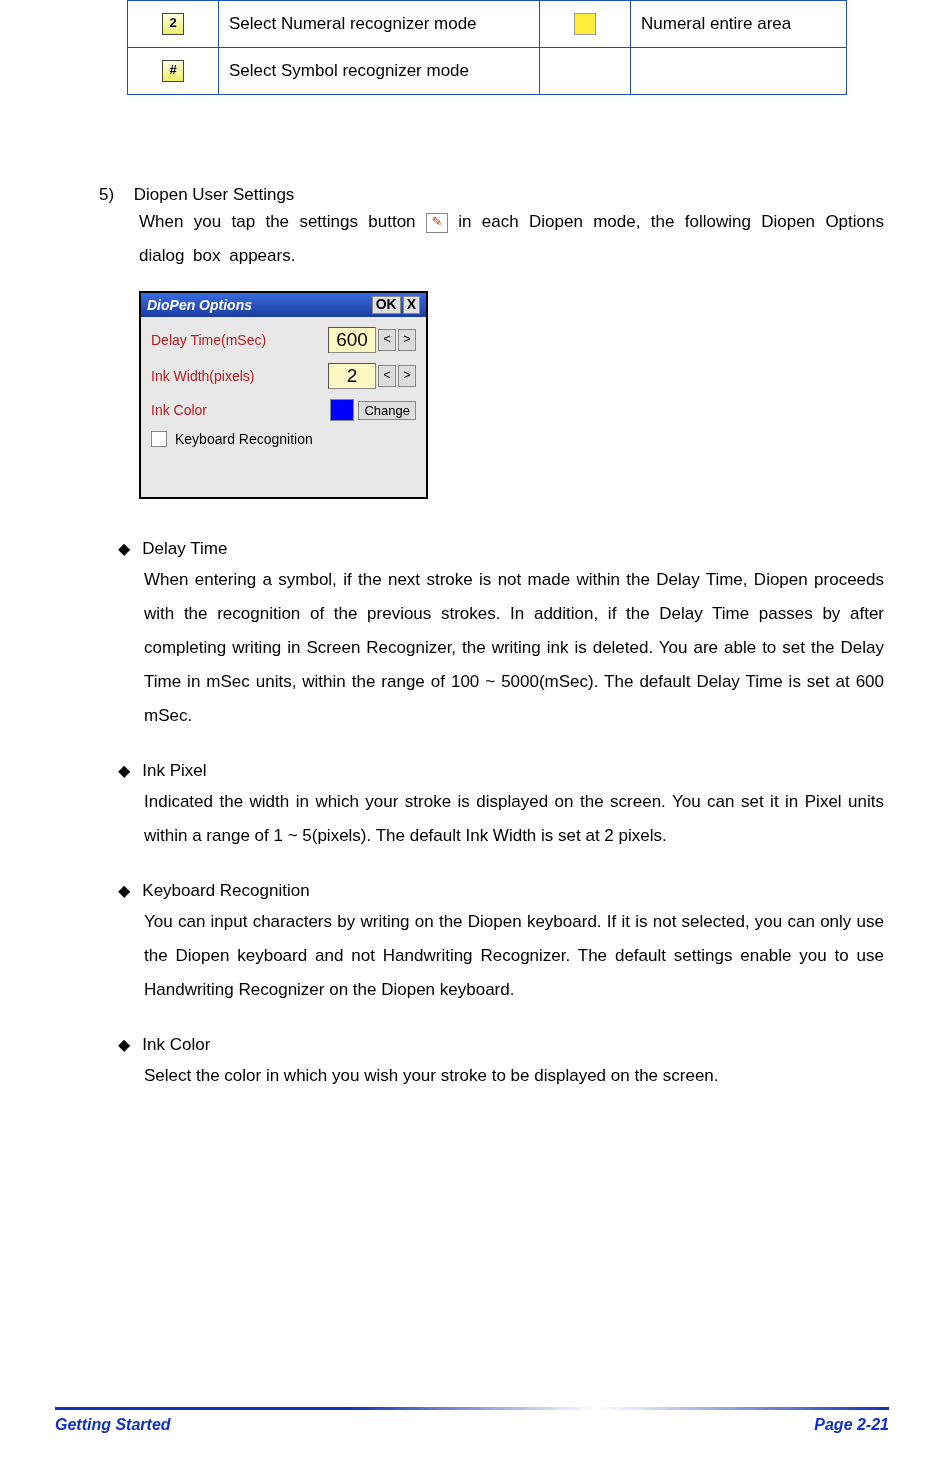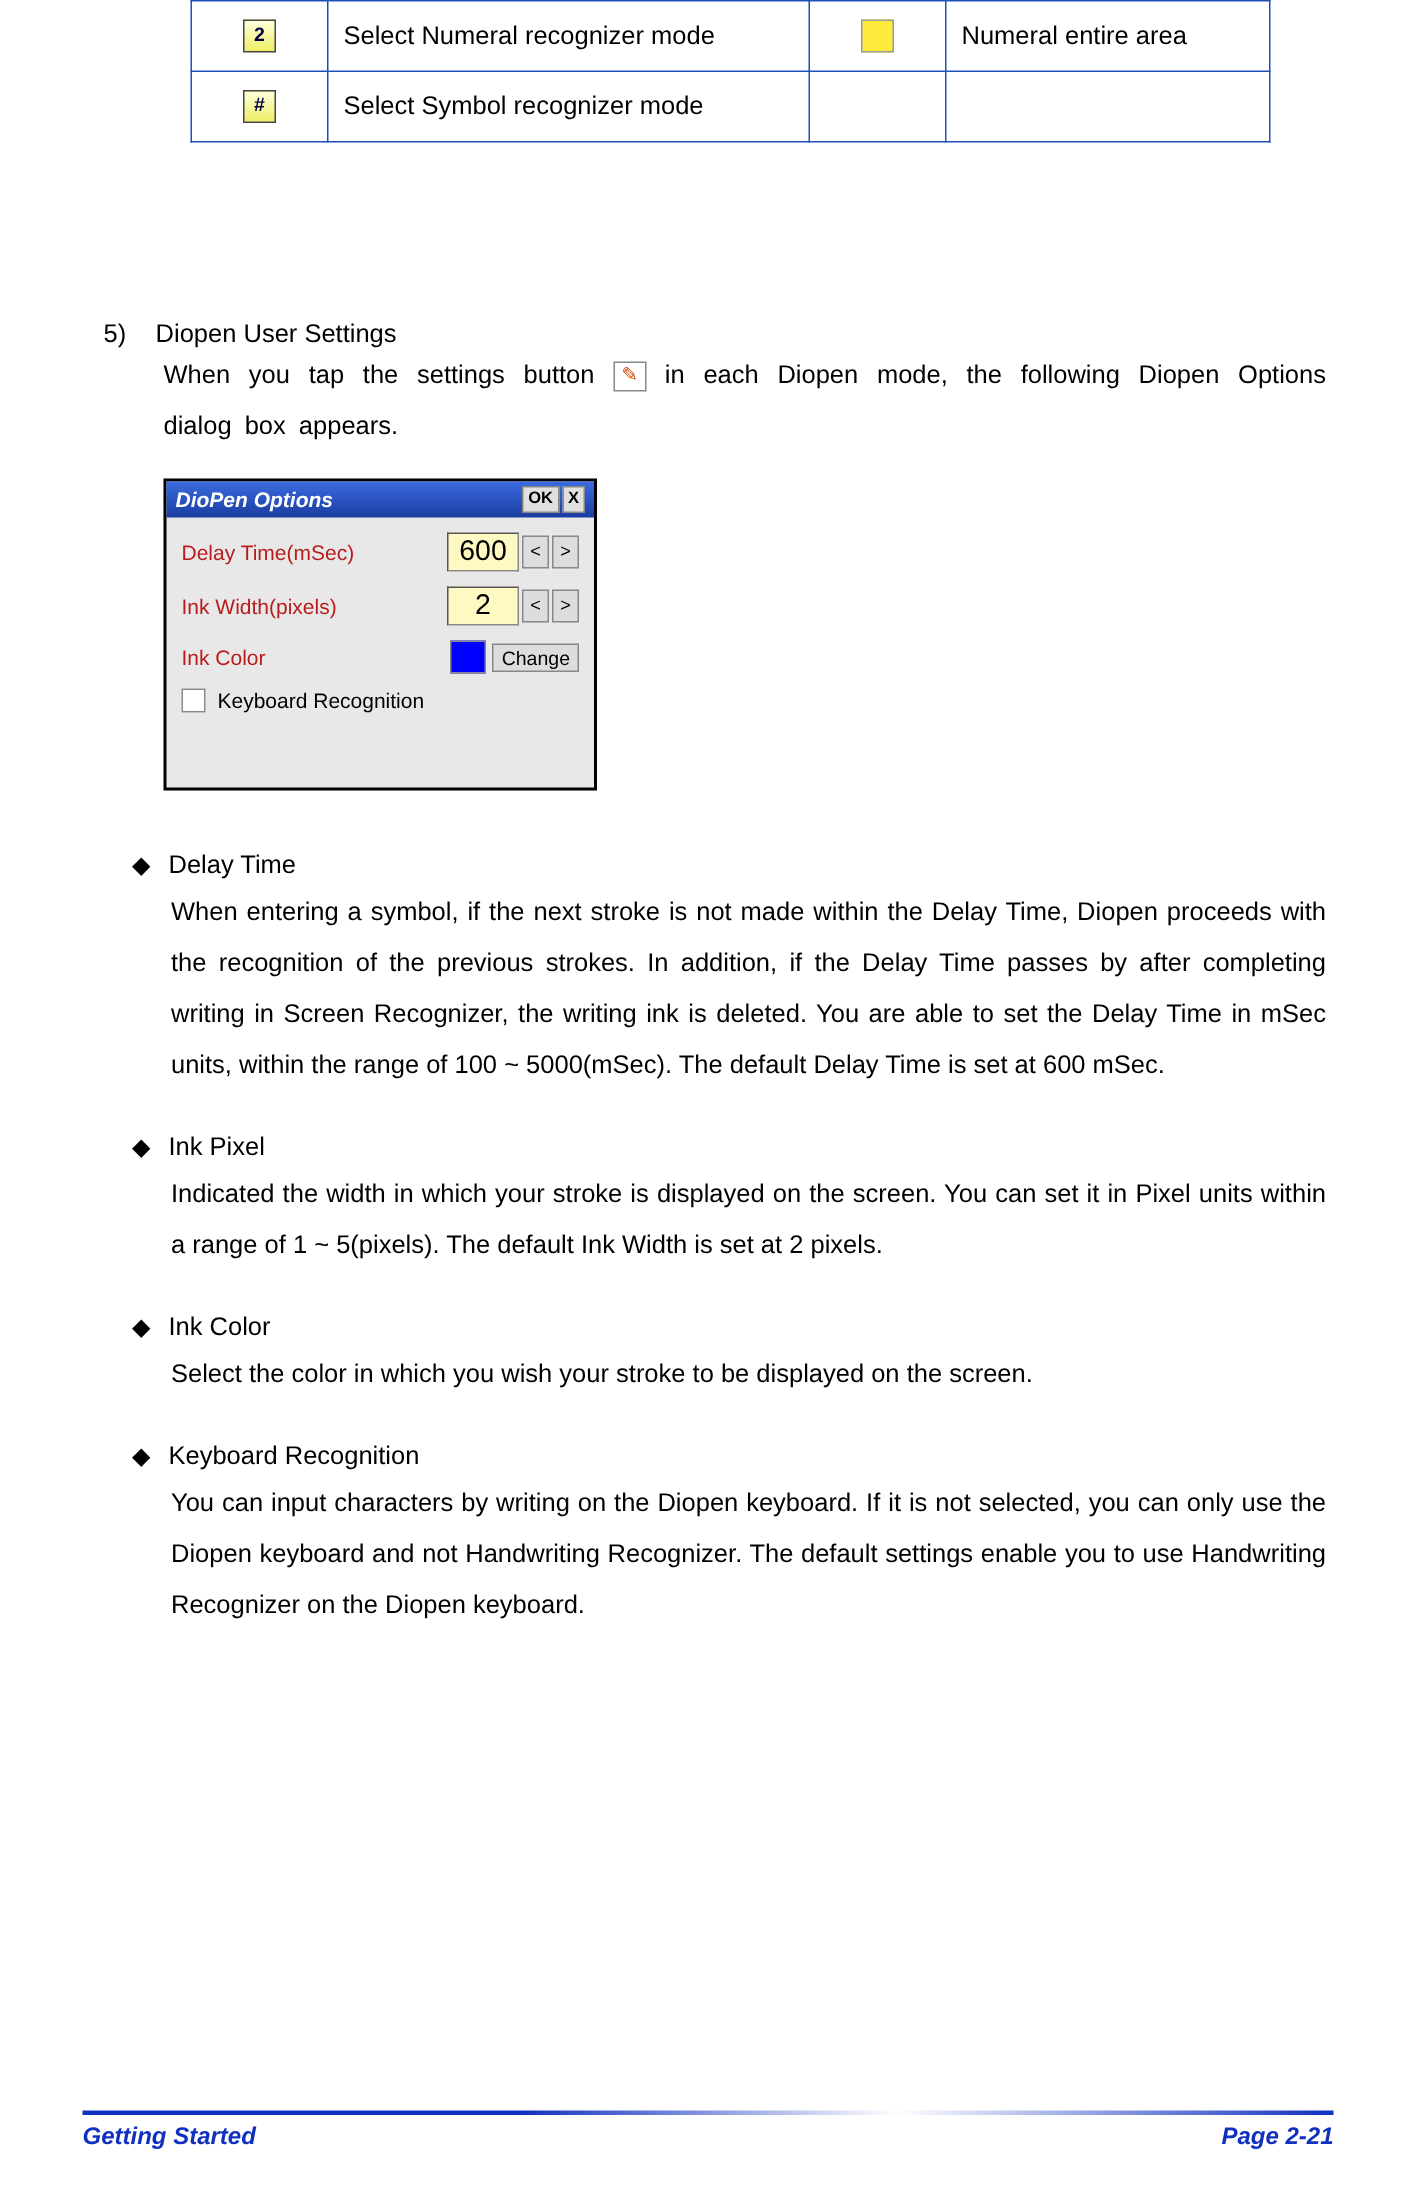--- a/index.html
+++ b/index.html
@@ -59,22 +59,22 @@
   .icon-sharp {
     background: linear-gradient(#ffd, #ee6);
     color: #004;
   }
   .icon-convert {
     background: #ffeb3b;
     border: 1px solid #999;
   }
   
   .content {
-    margin-top: 118px;
-    padding-left: 69px;
+    margin-top: 90px;
+    padding-left: 99px;
     padding-right: 60px;
   }
   .section-num {
     display: inline-block;
     width: 30px;
   }
   .section-title {
     display: inline;
   }
   .section-body {
@@ -117,21 +117,21 @@
   }
   .dlg-title-text {
     flex: 1;
     font-weight: bold;
     font-style: italic;
   }
   .dlg-btn {
     background: #e0e0e0;
     color: #000;
     border: 1px solid #888;
-    font-size: 11px;
+    font-size: 14px;
     padding: 0 3px;
     margin-left: 2px;
     height: 16px;
     line-height: 14px;
     font-weight: bold;
   }
   .dlg-body {
     padding: 10px 10px 50px 10px;
   }
   .dlg-row {
@@ -301,26 +301,26 @@
     <div class="bullets">
       <div class="bullet-item">
         <div class="bullet-head"><span class="diamond">◆</span><span>Delay Time</span></div>
         <div class="bullet-body">When entering a symbol, if the next stroke is not made within the Delay Time, Diopen proceeds with the recognition of the previous strokes. In addition, if the Delay Time passes by after completing writing in Screen Recognizer, the writing ink is deleted. You are able to set the Delay Time in mSec units, within the range of 100 ~ 5000(mSec). The default Delay Time is set at 600 mSec.</div>
       </div>
       <div class="bullet-item">
         <div class="bullet-head"><span class="diamond">◆</span><span>Ink Pixel</span></div>
         <div class="bullet-body">Indicated the width in which your stroke is displayed on the screen. You can set it in Pixel units within a range of 1 ~ 5(pixels). The default Ink Width is set at 2 pixels.</div>
       </div>
       <div class="bullet-item">
+        <div class="bullet-head"><span class="diamond">◆</span><span>Keyboard Recognition</span></div>
+        <div class="bullet-body">You can input characters by writing on the Diopen keyboard. If it is not selected, you can only use the Diopen keyboard and not Handwriting Recognizer. The default settings enable you to use Handwriting Recognizer on the Diopen keyboard.</div>
+      </div>
+      <div class="bullet-item">
         <div class="bullet-head"><span class="diamond">◆</span><span>Ink Color</span></div>
         <div class="bullet-body">Select the color in which you wish your stroke to be displayed on the screen.</div>
-      </div>
-      <div class="bullet-item">
-        <div class="bullet-head"><span class="diamond">◆</span><span>Keyboard Recognition</span></div>
-        <div class="bullet-body">You can input characters by writing on the Diopen keyboard. If it is not selected, you can only use the Diopen keyboard and not Handwriting Recognizer. The default settings enable you to use Handwriting Recognizer on the Diopen keyboard.</div>
       </div>
     </div>
   </div>
 
   <div class="footer">
     <div class="footer-line"></div>
     <div class="footer-row">
       <span>Getting Started</span>
       <span>Page 2-21</span>
     </div>

